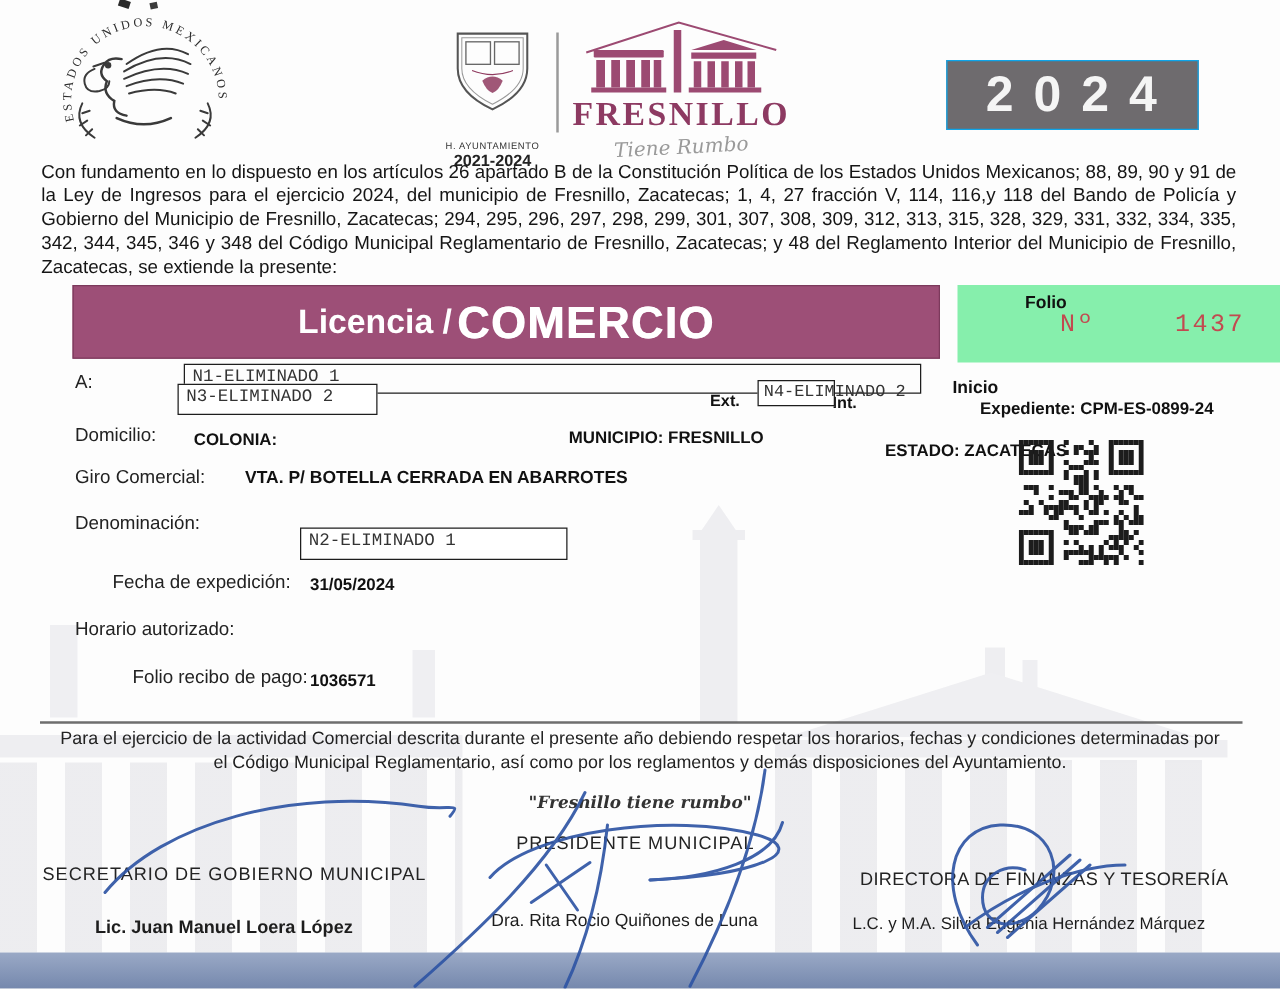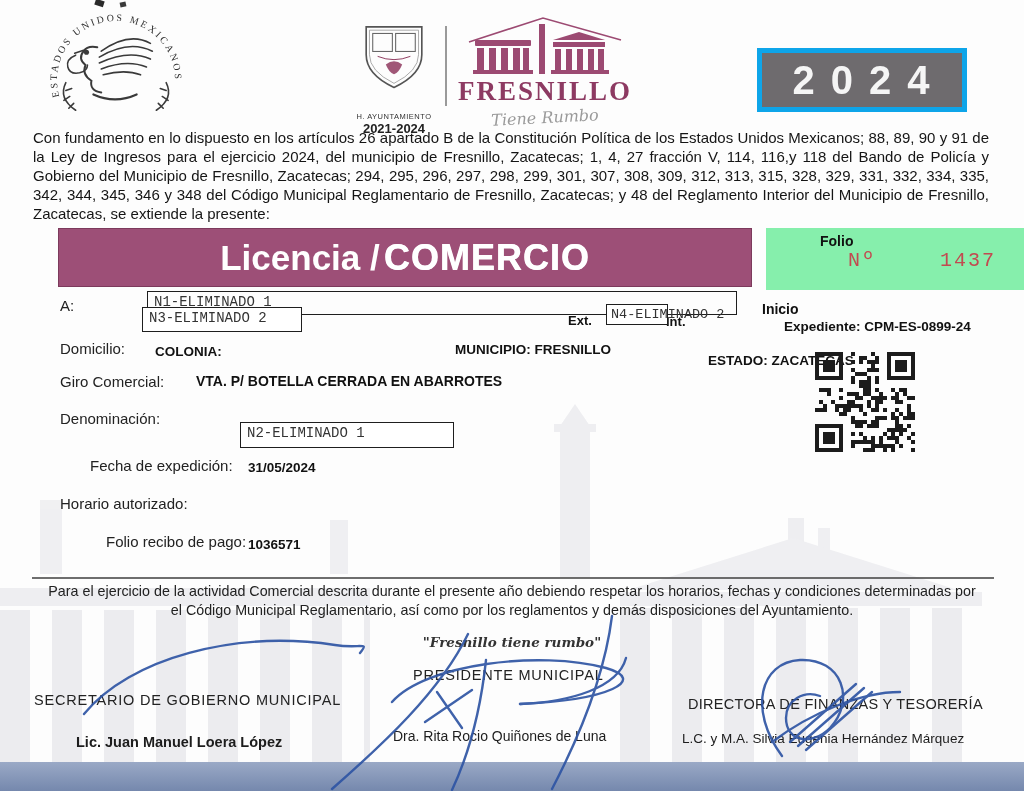--- a/index.html
+++ b/index.html
@@ -35,29 +35,29 @@
   .ayto-l2{font-size:13px;font-weight:bold;color:#222;}
   .hdr-divider{left:445px;top:26px;width:2px;height:80px;background:#9a9a9a;}
   .fres{left:455px;top:14px;width:180px;text-align:center;}
   .monument-svg{width:160px;height:62px;display:block;margin:0 auto;}
   .fres-name{font-family:"Liberation Serif",serif;font-size:27px;font-weight:bold;
     color:#8d3a62;letter-spacing:2px;line-height:1;margin-top:2px;}
   .fres-slogan{font-family:"DejaVu Serif",serif;font-style:italic;font-size:16px;
     color:#9a9a9a;transform:rotate(-3deg);margin-top:3px;}
   .year-badge{left:757px;top:48px;width:200px;height:54px;background:#6e6b6e;
     color:#f5f5f5;font-size:40px;font-weight:bold;letter-spacing:16px;
-    line-height:54px;text-align:center;text-indent:14px;border:5px solid #0ea5e9;}
+    line-height:54px;text-align:center;text-indent:14px;border:1px solid #0ea5e9;}
   
   .legal{left:33px;top:128px;width:956px;margin:0;font-size:15px;line-height:1.27;
     text-align:justify;color:#151515;z-index:2;}
   
   .banner{left:58px;top:228px;width:692px;height:57px;background:#9d4f77;
     border:1px solid #7c3a5c;display:flex;align-items:center;justify-content:center;
     color:#fff;z-index:2;}
-  .banner-label{font-size:35px;font-weight:bold;margin-right:4px;}
+  .banner-label{font-size:27px;font-weight:bold;margin-right:4px;}
   .banner-type{font-size:36px;font-weight:bold;letter-spacing:1px;
     text-shadow:.6px 0 0 #fff;}
   .folio-box{left:766px;top:228px;width:216px;height:62px;background:#86efac;z-index:2;padding-left:44px;}
   .folio-label{font-size:14px;font-weight:bold;color:#111;padding:5px 0 0 10px;}
   .folio-no{display:flex;justify-content:space-between;padding:0 30px 0 38px;
     font-family:"Liberation Mono",monospace;color:#c24a50;font-size:20px;letter-spacing:2px;}
   
   .lbl{font-size:15px;color:#222;z-index:2;}
   .blbl{font-size:13.5px;font-weight:bold;color:#111;z-index:2;white-space:nowrap;}
   .mono{font-family:"Liberation Mono",monospace;font-size:14px;color:#333;white-space:nowrap;}

